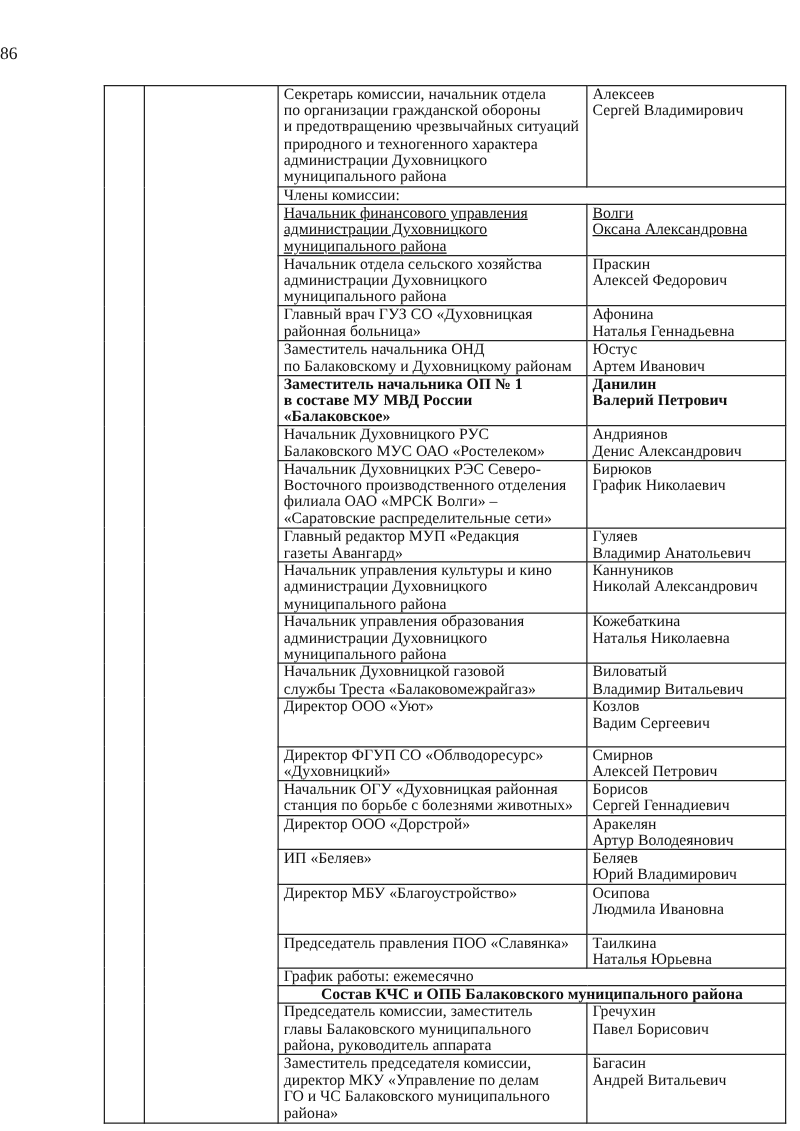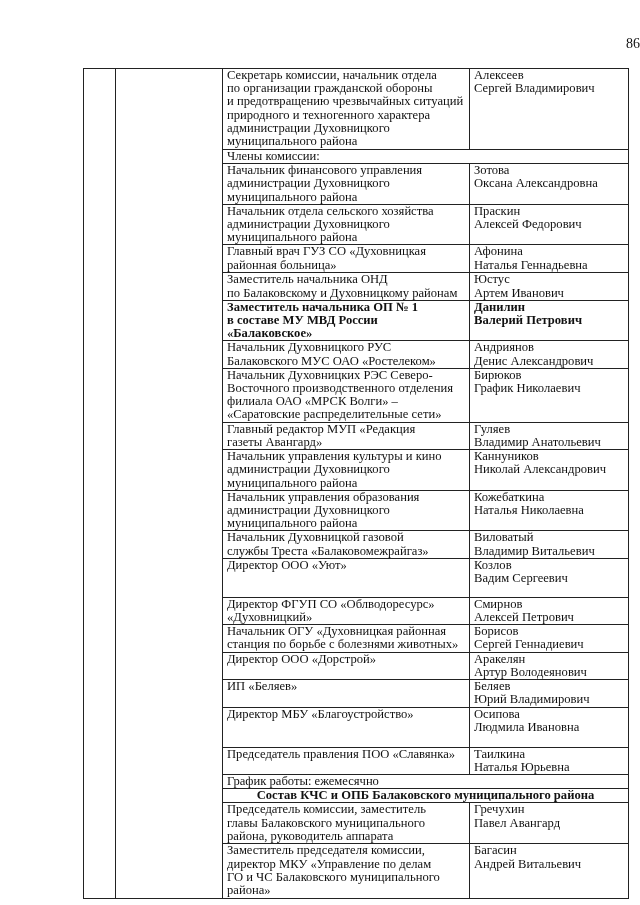--- a/index.html
+++ b/index.html
@@ -1,18 +1,18 @@
 <!DOCTYPE html>
 <html><head>
 <meta charset="utf-8">
 <style>
   html, body { margin: 0; padding: 0; background: #ffffff; }
   body { width: 640px; height: 905px; position: relative; overflow: hidden;
          font-family: "Liberation Serif", "DejaVu Serif", serif; color: #111; }
-  .page-num { position: absolute; top: 36px; left: 0; width: 640px; text-align: right;
+  .page-num { position: absolute; top: 36px; left: 0; width: 640px; text-align: left;
               font-size: 14px; }
   table.main { position: absolute; top: 68px; left: 83px; width: 545px;
                border-collapse: collapse; table-layout: fixed; }
   table.main td { border: 1px solid #222; vertical-align: top; padding: 0 4px;
                   font-size: 12.6px; line-height: 13.2px; }
   col.c1 { width: 32px; } col.c2 { width: 107px; } col.c3 { width: 247px; } col.c4 { width: 159px; }
   td.empty { padding: 0; }
   td.section-bold { font-weight: bold; text-align: center; font-size: 13px; margin-top: 19px; }
   td.pos, td.name { white-space: pre-line; }
 </style>
@@ -37,25 +37,25 @@
 и предотвращению чрезвычайных ситуаций
 природного и техногенного характера
 администрации Духовницкого
 муниципального района</td>
         <td class="name">Алексеев
 Сергей Владимирович</td>
       </tr>
       <tr style="height: 12px;">
         <td colspan="2">Члены комиссии:</td>
       </tr>
-      <tr style="height: 40px;">
+      <tr style="height: 40px; text-decoration: underline;">
         <td class="pos">Начальник финансового управления
 администрации Духовницкого
 муниципального района</td>
-        <td class="name">Зотова
+        <td class="name">Волги
 Оксана Александровна</td>
       </tr>
       <tr style="height: 40px;">
         <td class="pos">Начальник отдела сельского хозяйства
 администрации Духовницкого
 муниципального района</td>
         <td class="name">Праскин
 Алексей Федорович</td>
       </tr>
       <tr style="height: 28px;">
@@ -157,21 +157,21 @@
         <td colspan="2">График работы: ежемесячно</td>
       </tr>
       <tr style="height: 13px;">
         <td colspan="2" class="section-bold">Состав КЧС и ОПБ Балаковского муниципального района</td>
       </tr>
       <tr style="height: 41px;">
         <td class="pos">Председатель комиссии, заместитель
 главы Балаковского муниципального
 района, руководитель аппарата</td>
         <td class="name">Гречухин
-Павел Авангард</td>
+Павел Борисович</td>
       </tr>
       <tr style="height: 55px;">
         <td class="pos">Заместитель председателя комиссии,
 директор МКУ «Управление по делам
 ГО и ЧС Балаковского муниципального
 района»</td>
         <td class="name">Багасин
 Андрей Витальевич</td>
       </tr>
     </tbody>

